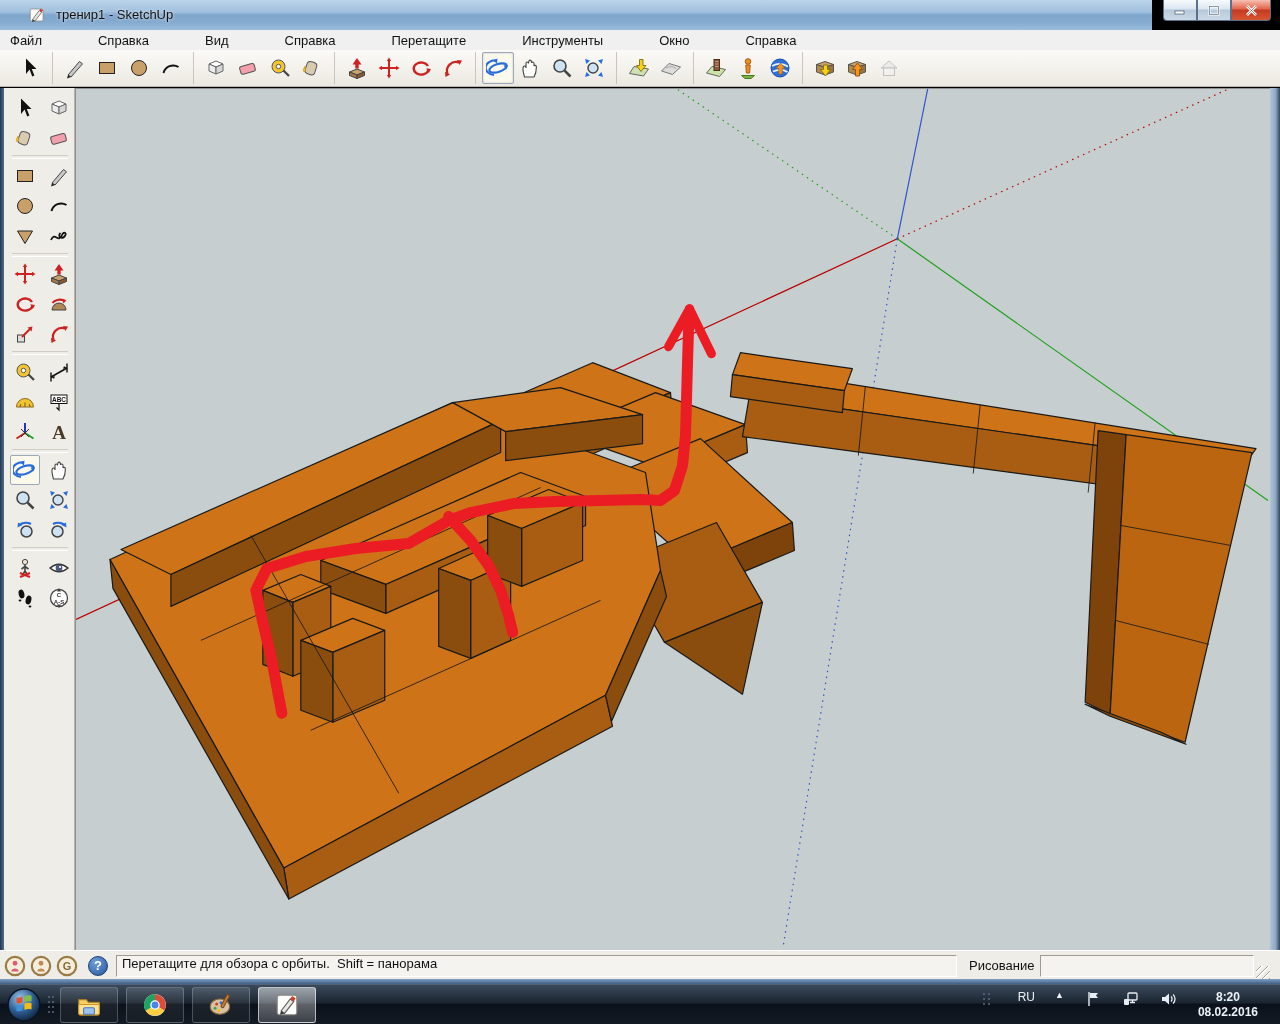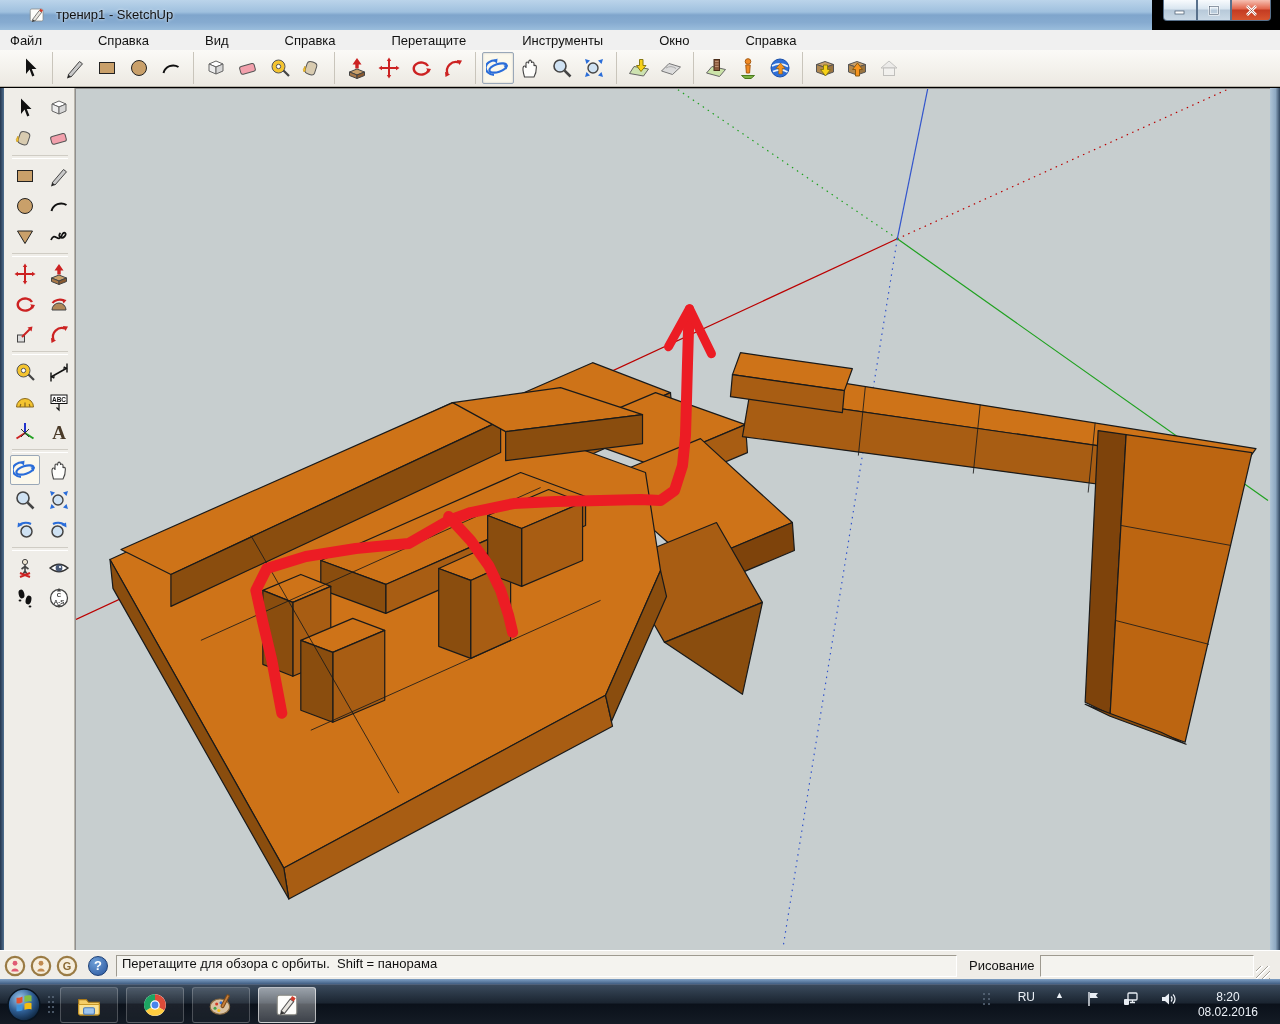--- a/index.html
+++ b/index.html
@@ -78,21 +78,21 @@
   .tb-grip{width:10px;height:26px;margin:0 4px;}
   .task-app{width:56px;height:34px;margin-right:8px;border:1px solid rgba(255,255,255,.22);
     border-radius:3px;display:flex;align-items:center;justify-content:center;
     background:linear-gradient(rgba(255,255,255,.12),rgba(255,255,255,.02));}
   .task-app svg{width:26px;height:26px;}
   .task-app.active{background:linear-gradient(rgba(255,255,255,.50),rgba(255,255,255,.18));
     border-color:rgba(255,255,255,.6);}
   #tray{margin-left:auto;display:flex;align-items:flex-start;color:#ECF1F7;font-size:12px;gap:20px;
     padding-right:14px;}
   #tray .tray-icon svg{width:18px;height:18px;display:block;}
-  #clock{text-align:center;line-height:15px;padding-right:8px;}
+  #clock{text-align:center;line-height:15px;padding-right:8px;font-weight:bold;}
 </style>
 </head>
 <body>
 
 <div id="screen">
 
   <div id="titlebar">
     <span id="title-icon">
       <svg viewBox="0 0 24 24">
           <rect x="3" y="4" width="17" height="16" rx="2" fill="#FDFDFB" stroke="#8A8A84"></rect>

